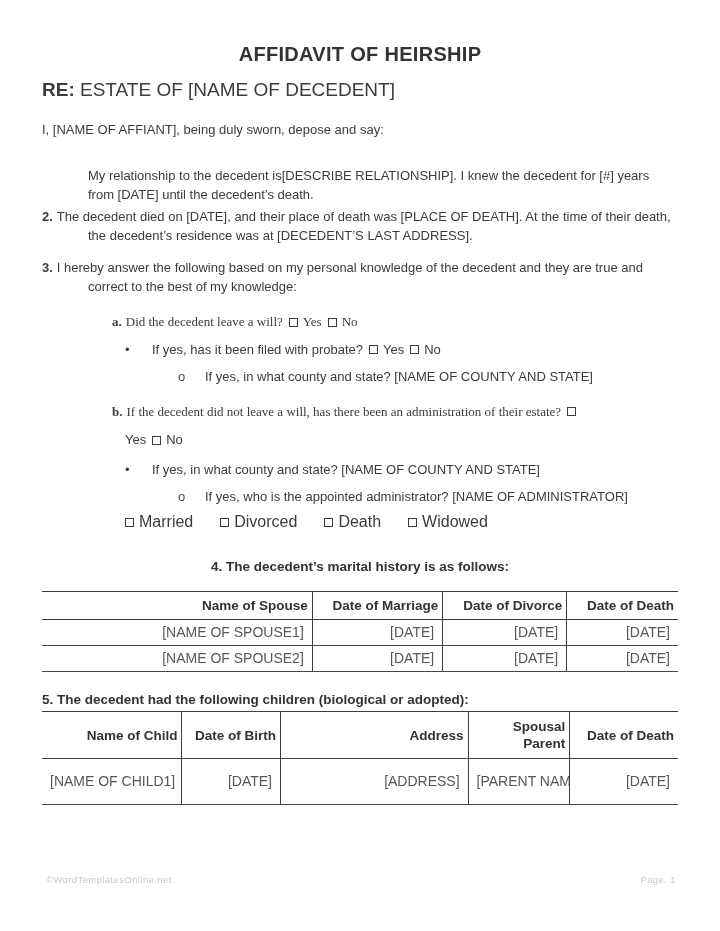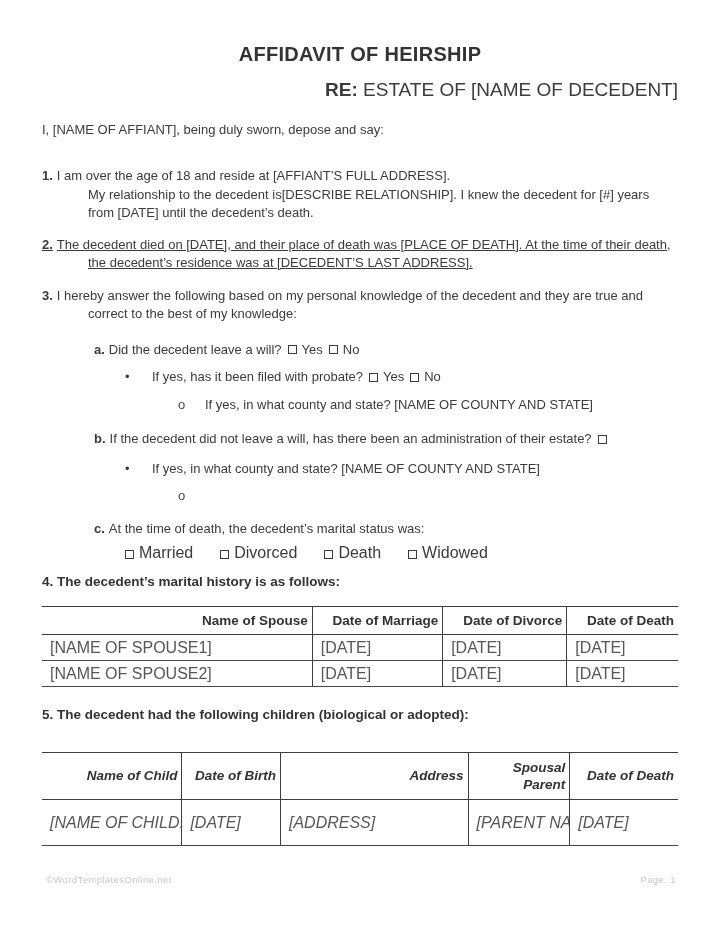--- a/index.html
+++ b/index.html
@@ -3,33 +3,33 @@
 <meta charset="utf-8">
 <style>
   * { box-sizing: border-box; }
   html,body { margin:0; padding:0; background:#ffffff; }
   .page {
     width:720px; height:931px; background:#ffffff; position:relative;
     font-family:"Liberation Sans","DejaVu Sans",sans-serif;
     color:#3b3b3b; padding:42px 42px 0 42px; overflow:hidden;
   }
   .doc-title { text-align:center; font-size:20px; font-weight:bold; line-height:24px; letter-spacing:.3px; color:#333; }
-  .doc-subtitle { text-align:right; font-size:19px; line-height:24px; margin-top:12px; color:#3c3c3c; }
+  .doc-subtitle { text-align:left; font-size:19px; line-height:24px; margin-top:12px; color:#3c3c3c; }
   .doc-subtitle .pre { font-weight:bold; }
   .intro { font-size:13px; line-height:18px; margin-top:19px; }
 
   .num-item { margin-left:46px; font-size:13px; line-height:18.5px; }
   .num-item .first { text-indent:-46px; }
   .num-item .num { font-weight:bold; }
   .num-item .txt { margin-left:4px; }
   .item-1 { margin-top:28px; }
-  .item-2 { margin-top:13px;text-decoration:underline; }
+  .item-2 { margin-top:4px; }
   .item-3 { margin-top:14px; }
 
-  .sub-q { margin-left:52px; font-size:13px; line-height:18.5px; }
+  .sub-q { margin-left:70px; font-size:13px; line-height:18.5px;font-family:Liberation Serif, serif; }
   .sub-q .lbl { font-weight:bold; }
   .sub-q .txt { margin-left:4px; }
   .q-a { margin-top:17px; }
   .q-b { margin-top:16px; }
   .q-c { margin-top:14px; }
   .yesno-line { margin-left:83px; margin-top:10px; font-size:13px; line-height:18.5px; }
 
   .bullet-line { margin-left:83px; margin-top:9px; font-size:13px; line-height:18.5px; display:flex; }
   .bullet-line.mt11 { margin-top:11px; }
   .bullet-line .marker { width:27px; flex:0 0 27px; }
@@ -38,33 +38,33 @@
 
   .cb {
     display:inline-block; width:9px; height:9px;
     border:1.4px solid #3c3c3c; background:#fff;
     vertical-align:-0.5px; margin:0 5px 0 6px;
   }
   .options-row { margin-left:83px; margin-top:6px; display:flex; gap:27px; font-size:16px; line-height:18.5px; }
   .options-row .opt .cb { margin-left:0; }
 
   .sec-heading { font-size:13.5px; font-weight:bold; line-height:18px; color:#333; }
-  .h4 { margin-top:10px; }
+  .h4 { margin-top:27px;text-align:center; }
   .h5 { margin-top:19px; }
 
   table { border-collapse:collapse; width:636px; table-layout:fixed; }
   .tbl1 { margin-top:15px; }
-  .tbl2 { margin-top:28px;font-style:italic; }
+  .tbl2 { margin-top:2px; }
   thead th {
     font-size:13.5px; font-weight:bold; text-align:right; color:#333;
     border-top:1.5px solid #3e3e3e; border-bottom:1.5px solid #3e3e3e;
     padding:5px 4px; line-height:17px;
   }
   tbody td {
-    font-size:16px; color:#575757; text-align:left;
+    font-size:14px; color:#575757; text-align:right;
     border-bottom:1.5px solid #464646; padding:4px 8px; line-height:17px;
     overflow:hidden; white-space:nowrap;
   }
   .tbl2 thead th { padding:6px 4px; }
   .tbl2 tbody td { padding:14px 8px; }
   th + th, td + td { border-left:1.4px solid #3e3e3e; }
 
   .footer {
     position:absolute; left:46px; right:44px; top:874px;
     display:flex; justify-content:space-between;
@@ -78,23 +78,20 @@
 
   <div class="doc-title">AFFIDAVIT OF HEIRSHIP</div>
 
   <div class="doc-subtitle">
     <span class="pre">RE:</span><span> ESTATE OF [NAME OF DECEDENT]</span>
   </div>
 
   <div class="intro">I, [NAME OF AFFIANT], being duly sworn, depose and say:</div>
 
   <div class="num-item item-1">
-    <div class="first">
-      <span class="num">1.</span><span class="txt">I am over the age of 18 and reside at [AFFIANT’S FULL ADDRESS].</span>
-    </div>
     <div class="rest">My relationship to the decedent is[DESCRIBE RELATIONSHIP]. I knew the decedent for [#] years from [DATE] until the decedent’s death.</div>
   </div>
 
   <div class="num-item item-2">
     <div class="first">
       <span class="num">2.</span><span class="txt">The decedent died on [DATE], and their place of death was [PLACE OF DEATH]. At the time of their death, the decedent’s residence was at [DECEDENT’S LAST ADDRESS].</span>
     </div>
   </div>
 
   <div class="num-item item-3">
@@ -113,33 +110,34 @@
   </div>
 
   <div class="circle-line mt10">
     <span class="marker">o</span>
     <span>If yes, in what county and state? [NAME OF COUNTY AND STATE]</span>
   </div>
 
   <div class="sub-q q-b">
     <span class="lbl">b.</span><span class="txt">If the decedent did not leave a will, has there been an administration of their estate?</span><span class="cb"></span>
   </div>
+  <div class="yesno-line">
+    <span>Yes</span><span class="cb"></span><span>No</span>
+  </div>
 
   <div class="bullet-line mt11">
     <span class="marker">•</span>
     <span>If yes, in what county and state? [NAME OF COUNTY AND STATE]</span>
   </div>
 
   <div class="circle-line">
     <span class="marker">o</span>
-  </div>
-
-  <div class="sub-q q-c">
-    <span class="lbl">c.</span><span class="txt">At the time of death, the decedent’s marital status was:</span>
-  </div>
+    <span>If yes, who is the appointed administrator? [NAME OF ADMINISTRATOR]</span>
+  </div>
+
 
   <div class="options-row">
     <span class="opt"><span class="cb"></span><span>Married</span></span>
     <span class="opt"><span class="cb"></span><span>Divorced</span></span>
     <span class="opt"><span class="cb"></span><span>Death</span></span>
     <span class="opt"><span class="cb"></span><span>Widowed</span></span>
   </div>
 
   <div class="sec-heading h4">4. The decedent’s marital history is as follows:</div>
 

